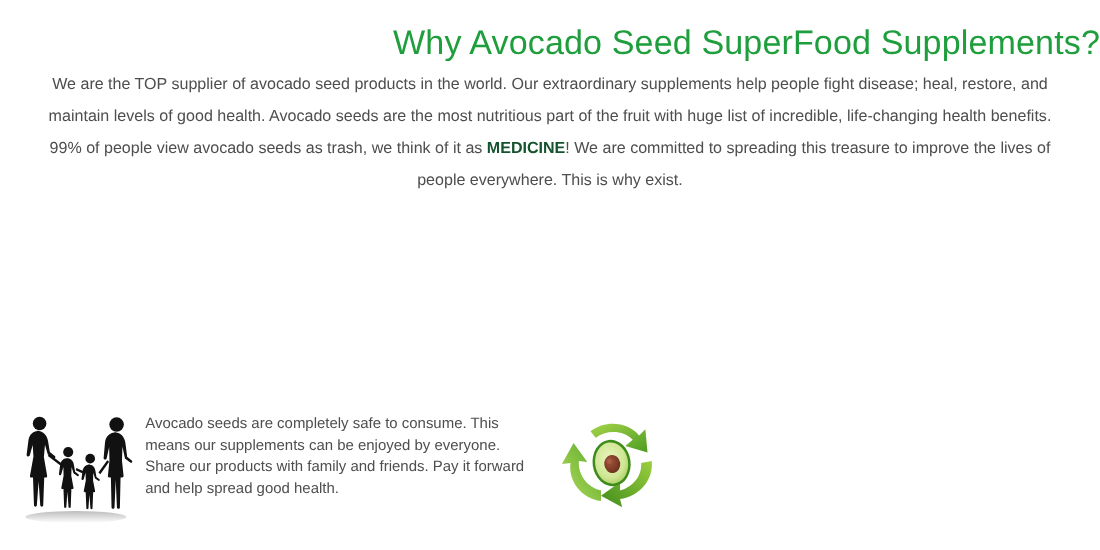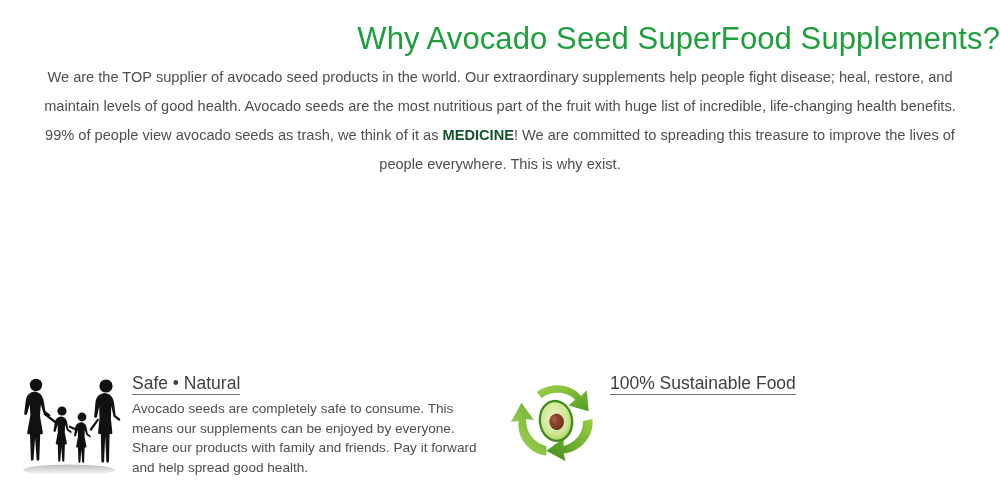--- a/index.html
+++ b/index.html
@@ -122,21 +122,20 @@
 
           <path d="M30.5 41.5 L42.5 50.5 L41.2 52.4 L29.5 43.6 Z"></path>
           <path d="M55.5 54.5 L62.5 57.6 L61.8 59.6 L54.8 56.6 Z"></path>
           <path d="M75.5 58.5 L83.5 47.5 L85.2 48.8 L77.2 60.1 Z"></path>
         </g>
 
         <ellipse cx="55" cy="99" rx="46" ry="5.5" fill="url(#refl)"></ellipse>
       </svg>
     </div>
     <div class="feature-body">
-      <div class="feature-heading">Safe • Natural</div>
       <p class="feature-text">Avocado seeds are completely safe to consume.  This means our supplements can be enjoyed by everyone.  Share our products with family and friends.  Pay it forward and help spread good health.</p>
     </div>
   </div>
 
   <div class="feature" id="feature-sustain">
     <div class="feature-icon">
       <svg class="icon-svg" viewBox="0 0 100 100" xmlns="http://www.w3.org/2000/svg" aria-hidden="true">
         <defs>
           <linearGradient id="ag1" x1="0" y1="0" x2="1" y2="1">
             <stop offset="0%" stop-color="#a6d44a"></stop>
@@ -175,17 +174,16 @@
 
         <g transform="translate(50,52)">
           <ellipse cx="0" cy="0" rx="18" ry="22" fill="#3f8c1c" transform="rotate(-8)"></ellipse>
           <ellipse cx="0" cy="0" rx="15.6" ry="19.6" fill="url(#flesh)" transform="rotate(-8)"></ellipse>
           <ellipse cx="0.5" cy="1" rx="7.6" ry="8.6" fill="url(#pit)" transform="rotate(-8)"></ellipse>
           <ellipse cx="-2" cy="-2" rx="2.4" ry="2.6" fill="#b0684c" opacity="0.55" transform="rotate(-8)"></ellipse>
         </g>
       </svg>
     </div>
     <div class="feature-body">
-      <div class="feature-heading">100% Sustainable Food</div>
     </div>
   </div>
 
 </div>
 
 </body></html>

